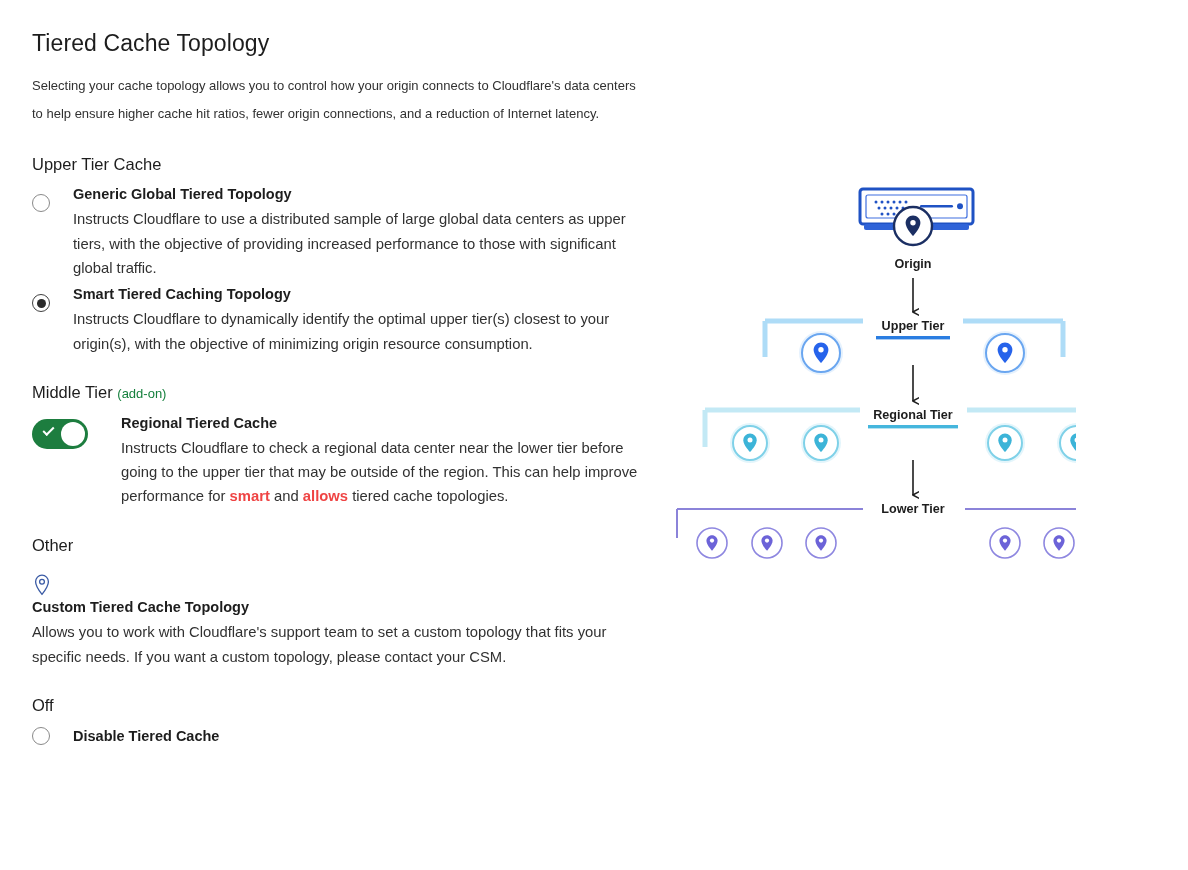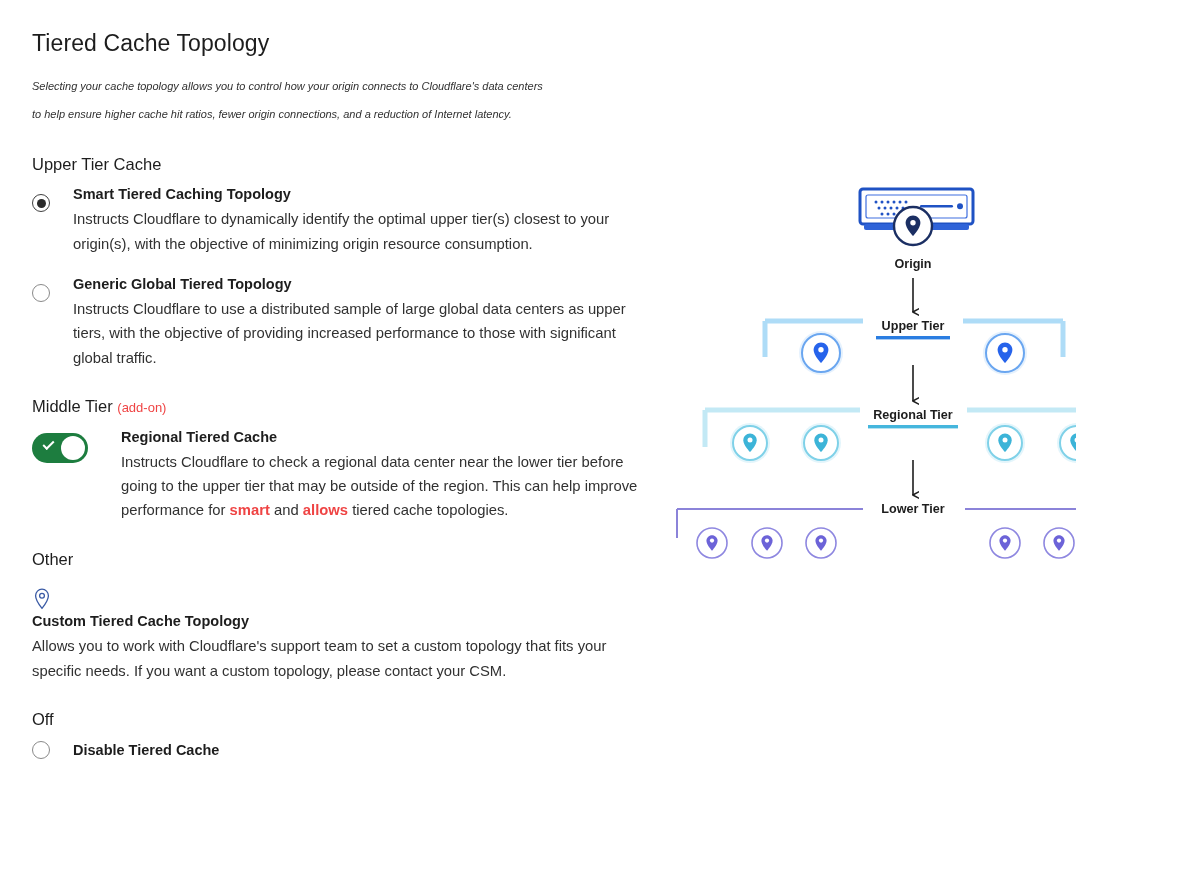--- a/index.html
+++ b/index.html
@@ -25,38 +25,37 @@
   }
   .page-title {
     font-size: 23px;
     font-weight: 400;
     color: #1d1d1d;
     letter-spacing: .1px;
     margin: 0 0 14px 0;
     line-height: 1.2;
   }
   .page-desc {
-    font-size: 11px;
+    font-size: 13px;
     line-height: 28px;
     color: #313131;
     margin: 0;
     max-width: 900px;
     white-space: nowrap;
-    font-style: italic;
   }
   .section-head {
     font-size: 16.5px;
     font-weight: 400;
     color: #1d1d1d;
     margin: 27px 0 10px 0;
     line-height: 1.2;
   }
   .section-head .addon {
     font-size: 13px;
-    color: #ef4444;
+    color: #15803d;
   }
 
   
   .opt-row {
     display: flex;
     align-items: flex-start;
     margin-bottom: 18px;
   }
   .opt-ctl {
     flex: 0 0 auto;
@@ -152,37 +151,37 @@
 
     <h1 class="page-title">Tiered Cache Topology</h1>
 
     <p class="page-desc">
       <span>Selecting your cache topology allows you to control how your origin connects to Cloudflare's data centers</span><br>
       <span>to help ensure higher cache hit ratios, fewer origin connections, and a reduction of Internet latency.</span>
     </p>
 
     <h2 class="section-head">Upper Tier Cache</h2>
 
+    <div class="opt-row" style="margin-bottom:4px;">
+      <div class="opt-ctl">
+        <span class="radio"></span>
+      </div>
+      <div class="opt-body">
+        <div class="opt-title">Generic Global Tiered Topology</div>
+        <div class="opt-desc">Instructs Cloudflare to use a distributed sample of large global data centers as upper tiers, with the objective of providing increased performance to those with significant global traffic.</div>
+      </div>
+    </div>
+
     <div class="opt-row">
       <div class="opt-ctl">
         <span class="radio checked"></span>
       </div>
       <div class="opt-body">
         <div class="opt-title">Smart Tiered Caching Topology</div>
         <div class="opt-desc">Instructs Cloudflare to dynamically identify the optimal upper tier(s) closest to your origin(s), with the objective of minimizing origin resource consumption.</div>
-      </div>
-    </div>
-
-    <div class="opt-row" style="margin-bottom:4px;">
-      <div class="opt-ctl">
-        <span class="radio"></span>
-      </div>
-      <div class="opt-body">
-        <div class="opt-title">Generic Global Tiered Topology</div>
-        <div class="opt-desc">Instructs Cloudflare to use a distributed sample of large global data centers as upper tiers, with the objective of providing increased performance to those with significant global traffic.</div>
       </div>
     </div>
 
     <h2 class="section-head">
       <span>Middle Tier</span>
       <span class="addon">(add-on)</span>
     </h2>
 
     <div class="opt-row" style="margin-bottom:6px;">
       <div class="opt-ctl" style="width:89px;padding-top:6px;">

